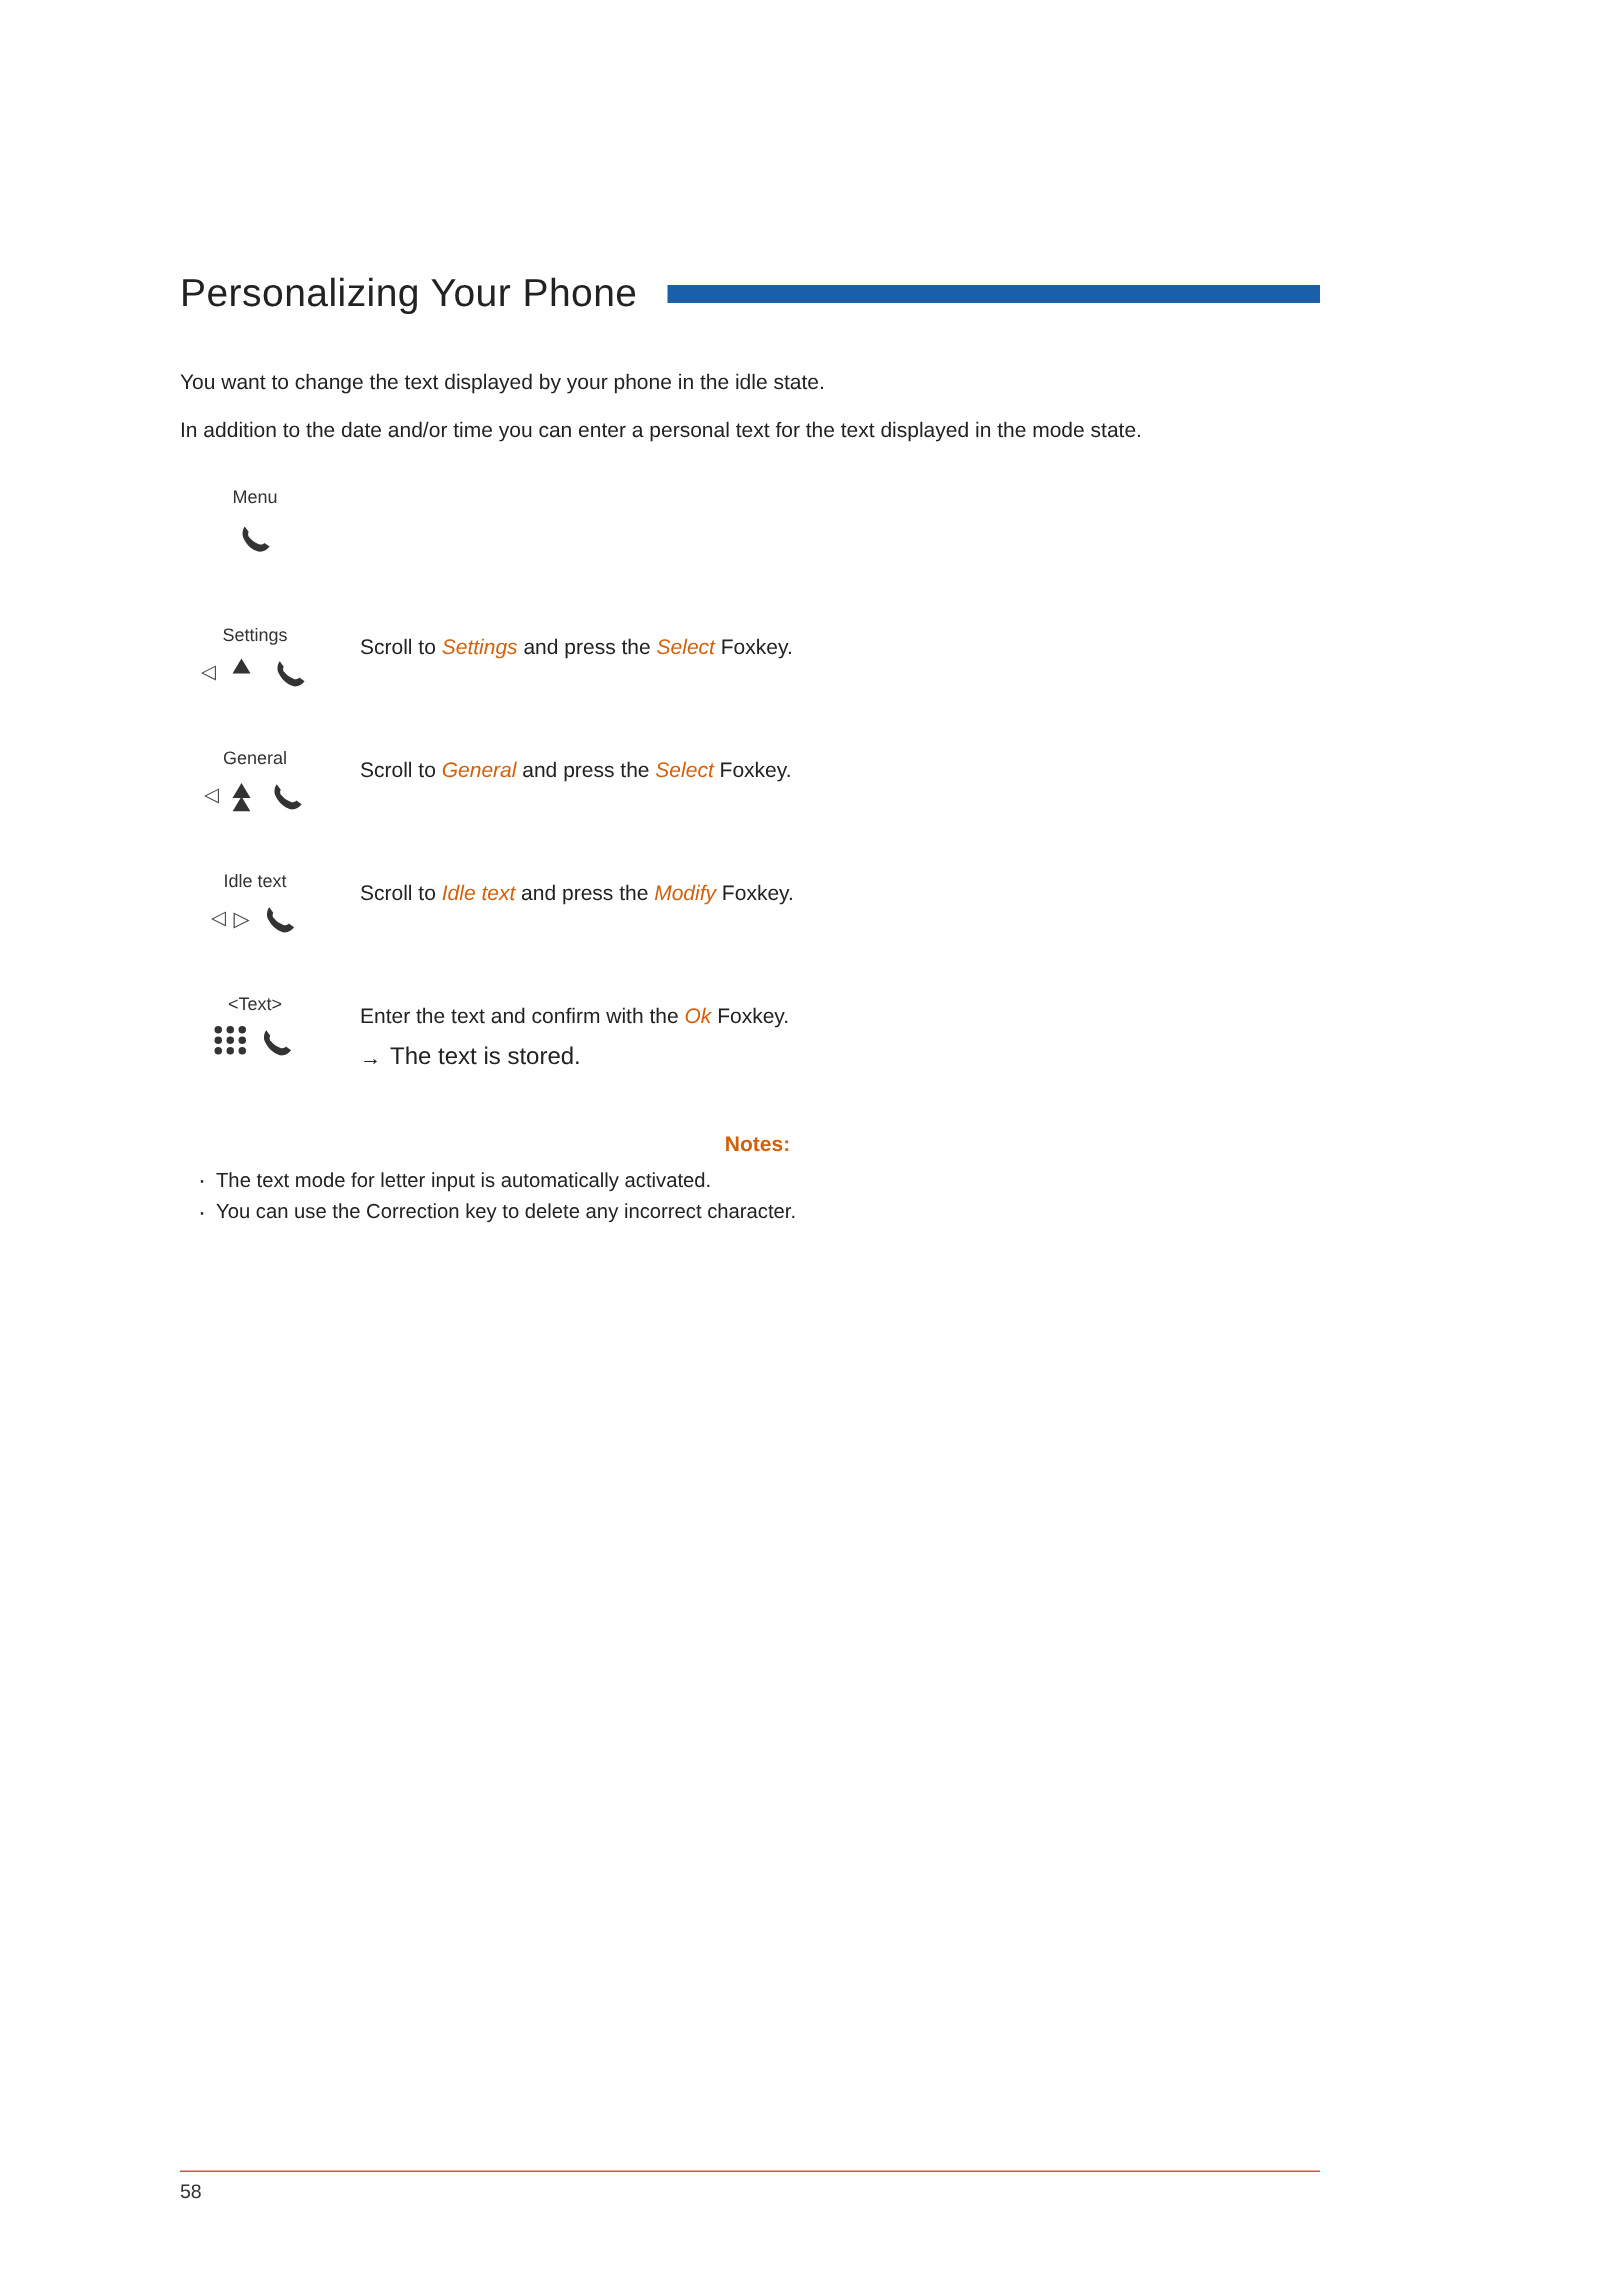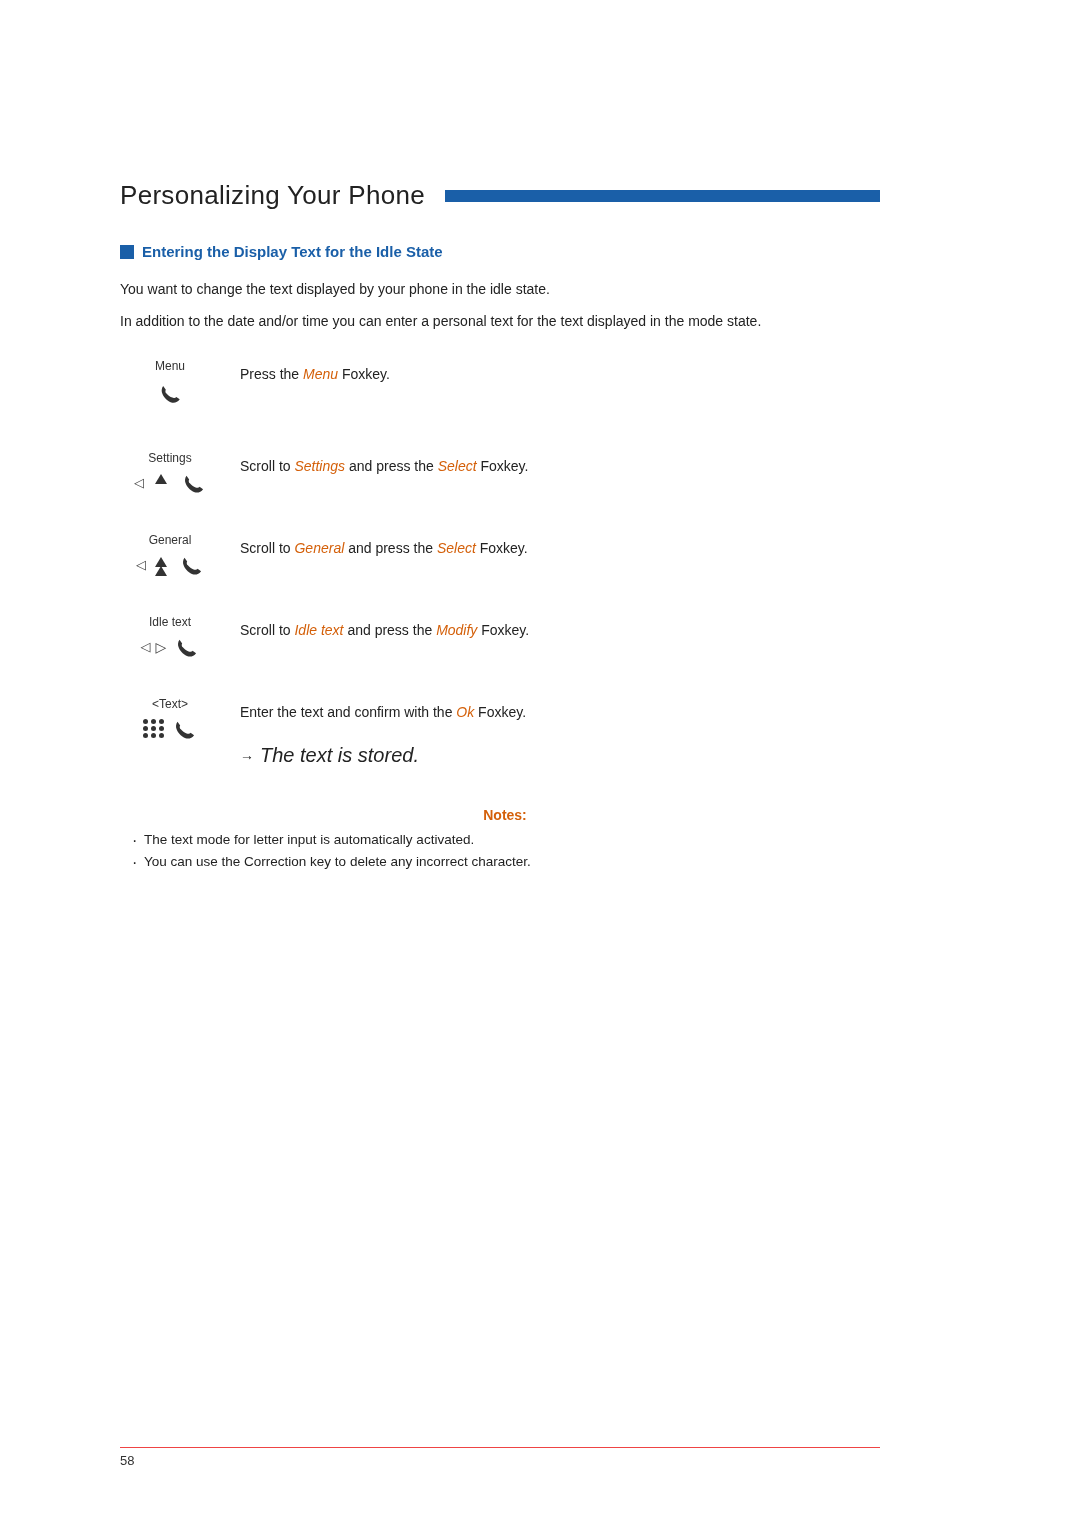--- a/index.html
+++ b/index.html
@@ -113,24 +113,23 @@
     }
 
     .step-description em {
       font-style: italic;
       color: #d4600a;
     }
 
     .arrow-result {
       display: flex;
       align-items: center;
-      margin-top: 16px;
-      font-size: 20px;
-      color: #222222;
-      font-style: italic;
+      margin-top: 4px;
+      font-size: 16px;
+      color: #222222;
     }
 
     .arrow-result::before {
       content: '→';
       margin-right: 6px;
       font-size: 14px;
     }
 
     .notes-section {
       margin-top: 18px;
@@ -217,42 +216,35 @@
 </head>
 <body>
 
 <div class="page">
 
   <div class="page-header">
     <h1 class="page-title">Personalizing Your Phone</h1>
     <div class="title-bar"></div>
   </div>
 
-  <div class="section-heading">
-    <div class="section-heading-square"></div>
-    <span class="section-heading-text">Entering the Display Text for the Idle State</span>
-  </div>
 
   <p class="intro-text">You want to change the text displayed by your phone in the idle state.</p>
   <p class="intro-text">In addition to the date and/or time you can enter a personal text for the text displayed in the mode state.</p>
 
   <div class="steps-container">
 
     <div class="step-row">
       <div class="step-icon">
         <span class="step-icon-label">Menu</span>
         <div class="icon-wrapper">
           <svg width="38" height="38" viewBox="0 0 38 38">
 
             <path d="M14,8 C12,10 11,13 12,16 C13,20 16,24 20,26 C23,27 26,26 28,24 L25,21 C24,22 22,22 21,21 C19,20 17,18 16,16 C15,15 15,13 16,12 Z" fill="#333" transform="rotate(-10, 19, 19)"></path>
           </svg>
         </div>
-      </div>
-      <div class="step-description">
-        Press the <em>Menu</em> Foxkey.
       </div>
     </div>
 
     <div class="step-row">
       <div class="step-icon">
         <span class="step-icon-label">Settings</span>
         <div class="icon-wrapper">
           <div class="nav-icon-group">
             <span class="arrow-left">◁</span>
             <svg width="26" height="26" viewBox="0 0 26 26">

